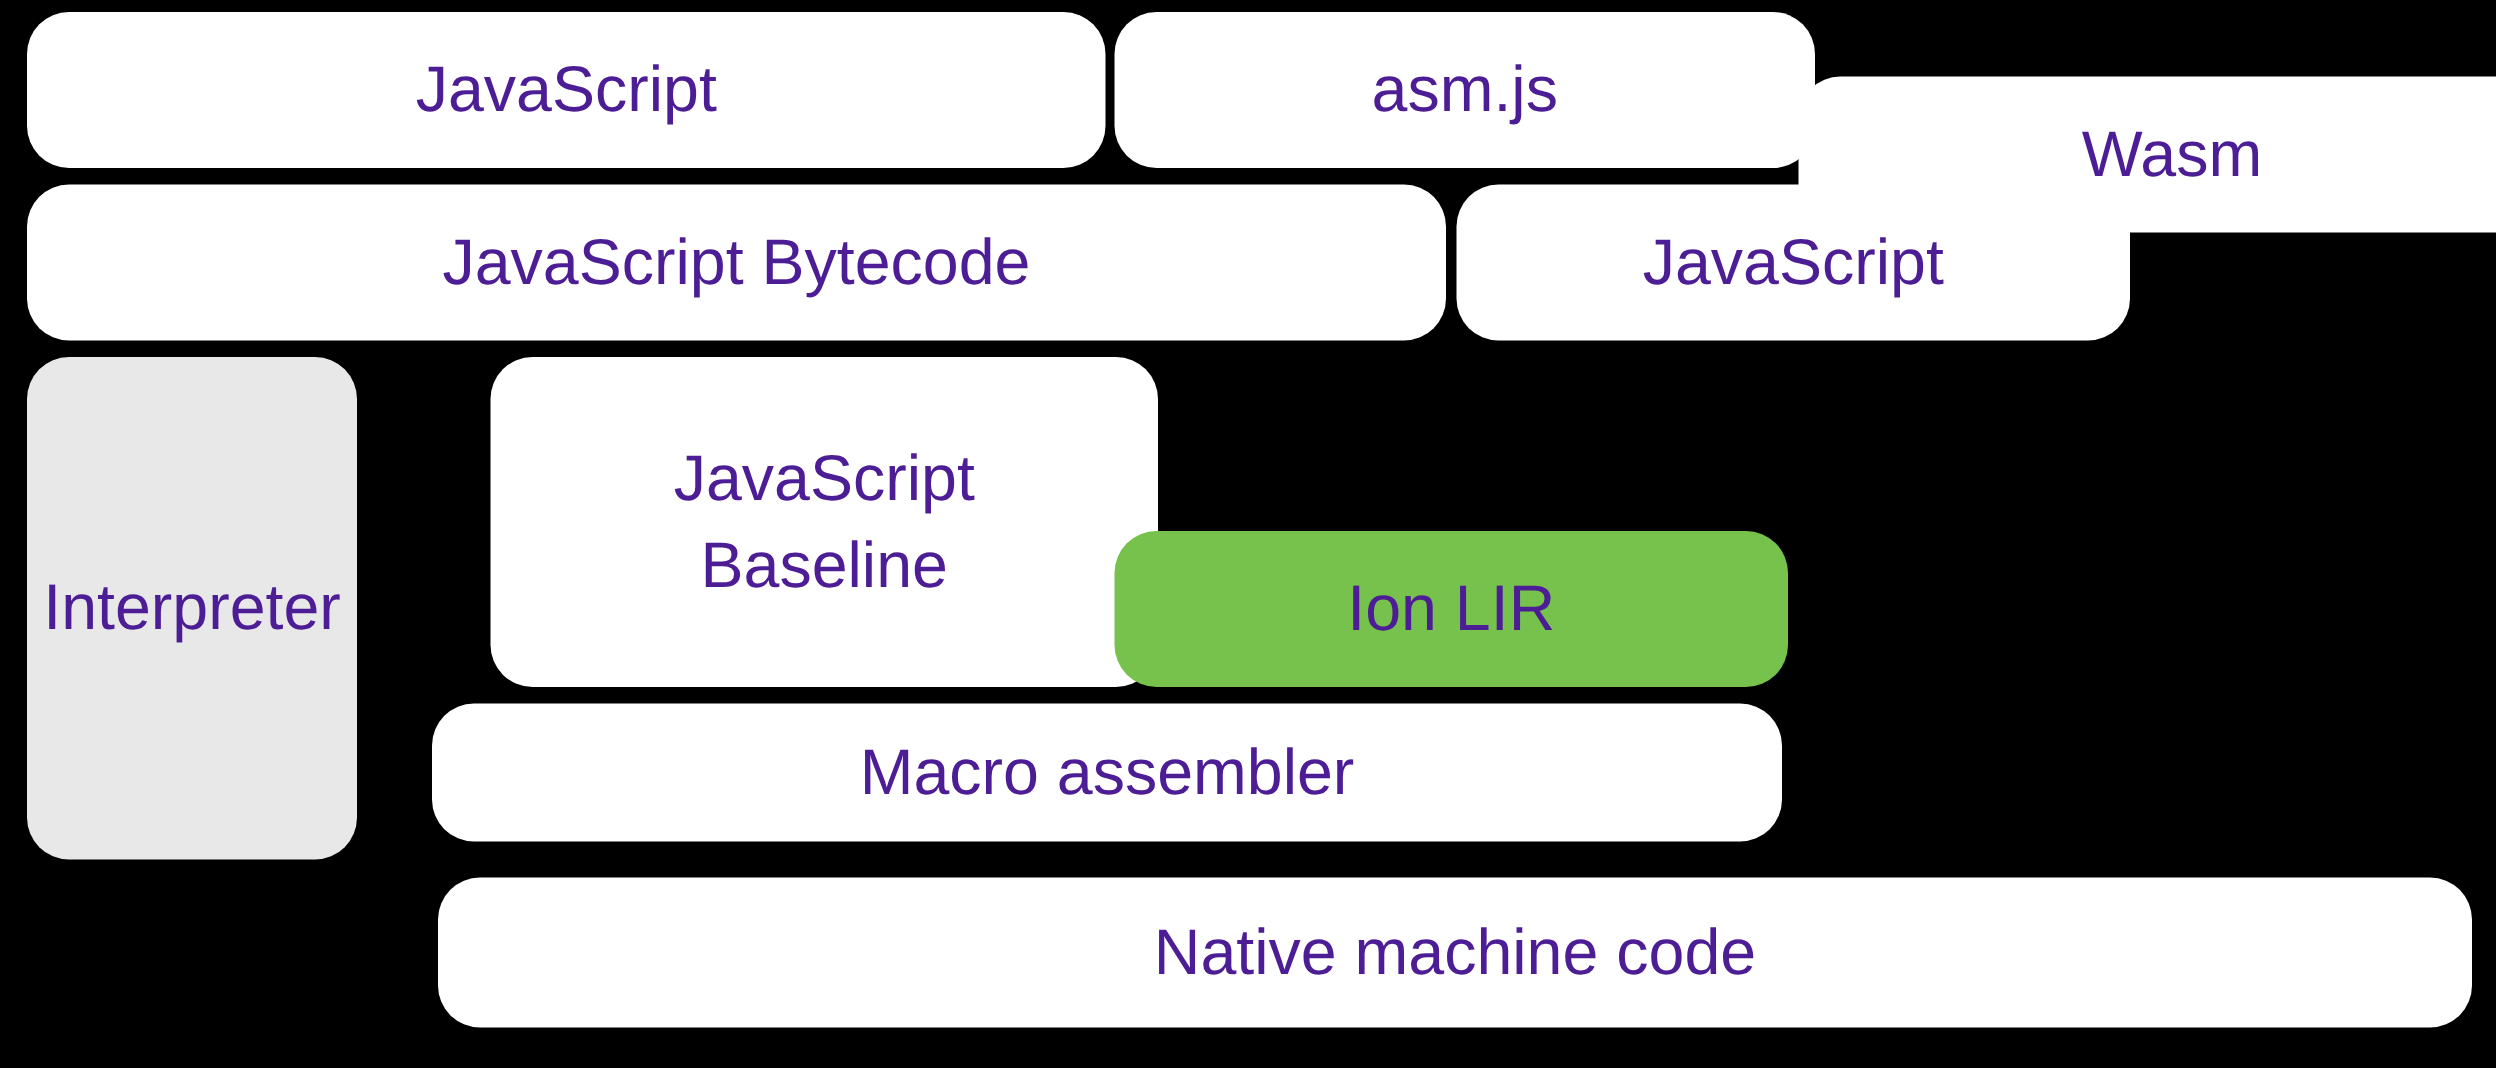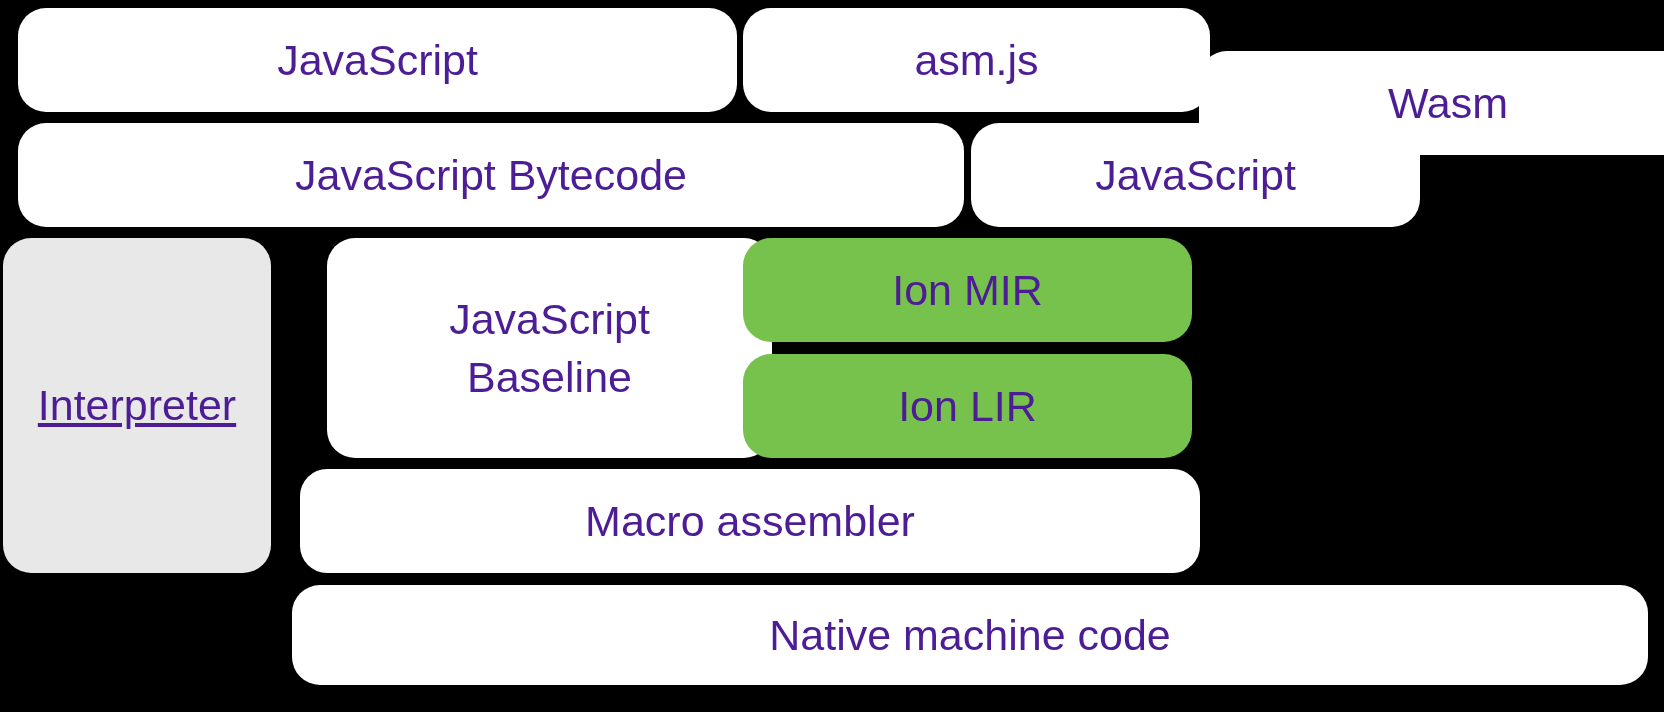--- a/index.html
+++ b/index.html
@@ -30,28 +30,28 @@
   .lbl { display: block; }
 
   
   .n-javascript   { left: 18px;   top: 8px;   width: 719px;  height: 104px; }
   .n-asmjs        { left: 743px;  top: 8px;   width: 467px;  height: 104px; }
   .n-wasm         { left: 1199px; top: 13px;   width: 498px;  height: 104px; margin-top: 38px; }
   
   .n-bytecode     { left: 18px;   top: 123px; width: 946px;  height: 104px; align-items: center; }
   .n-baldrmonkey  { left: 971px;  top: 123px; width: 449px;  height: 104px; }
   
-  .n-interpreter  { left: 3px;   top: 238px; width: 268px;  height: 335px; text-decoration: underline; }
+  .n-interpreter  { left: 18px;   top: 238px; width: 220px;  height: 335px; }
   .n-baseline     { left: 292px;  top: 238px; width: 445px;  height: 220px;
                     white-space: normal; padding: 0 62px; }
   .n-ion-mir      { left: 743px;  top: 238px; width: 449px;  height: 104px; }
   .n-ion-lir      { left: 743px;  top: 354px; width: 449px;  height: 104px; }
   .n-cretonne     { left: 1199px; top: 352px; width: 449px;  height: 221px; }
   
-  .n-macro        { left: 300px;  top: 469px; width: 900px;  height: 104px; border-radius: 27px; }
+  .n-macro        { left: 288px;  top: 469px; width: 900px;  height: 92px; }
   
   .n-native       { left: 292px;  top: 585px; width: 1356px; height: 100px; }
 </style>
 </head>
 <body>
 
 <div class="canvas" style="background-color: rgb(0, 0, 0);">
 
   <div class="node n-javascript" style="background-color: rgb(255, 255, 255);">
     <span class="lbl">JavaScript</span>
@@ -74,23 +74,20 @@
   </div>
 
   <div class="node n-interpreter" style="background-color: rgb(232, 232, 232);">
     <span class="lbl">Interpreter</span>
   </div>
 
   <div class="node n-baseline" style="background-color: rgb(255, 255, 255); margin-left: 35px;">
     <span class="lbl">JavaScript Baseline</span>
   </div>
 
-  <div class="node n-ion-mir" style="background-color: rgb(119, 194, 76);">
-    <span class="lbl">Ion MIR</span>
-  </div>
 
   <div class="node n-ion-lir" style="background-color: rgb(119, 194, 76);">
     <span class="lbl">Ion LIR</span>
   </div>
 
 
   <div class="node n-macro" style="background-color: rgb(255, 255, 255);">
     <span class="lbl">Macro assembler</span>
   </div>
 

